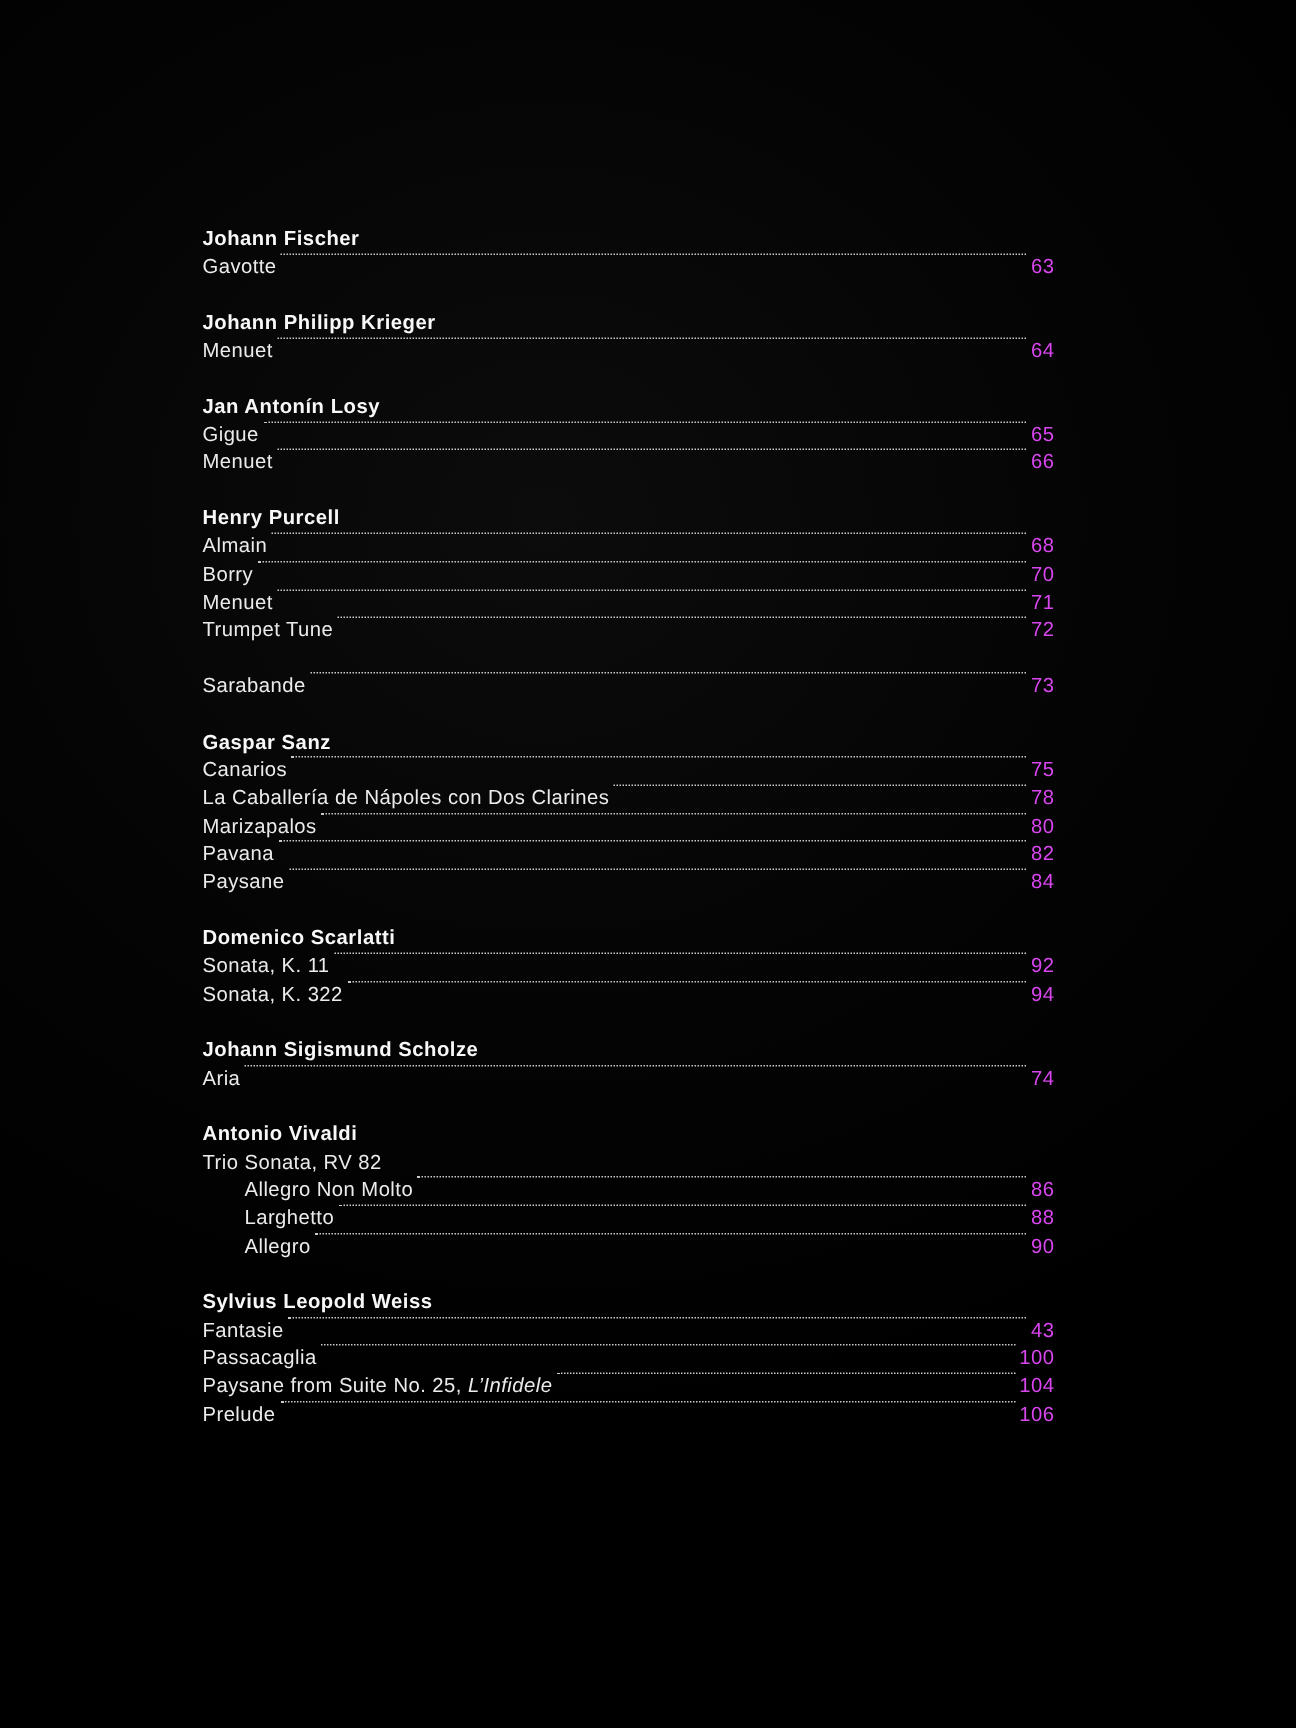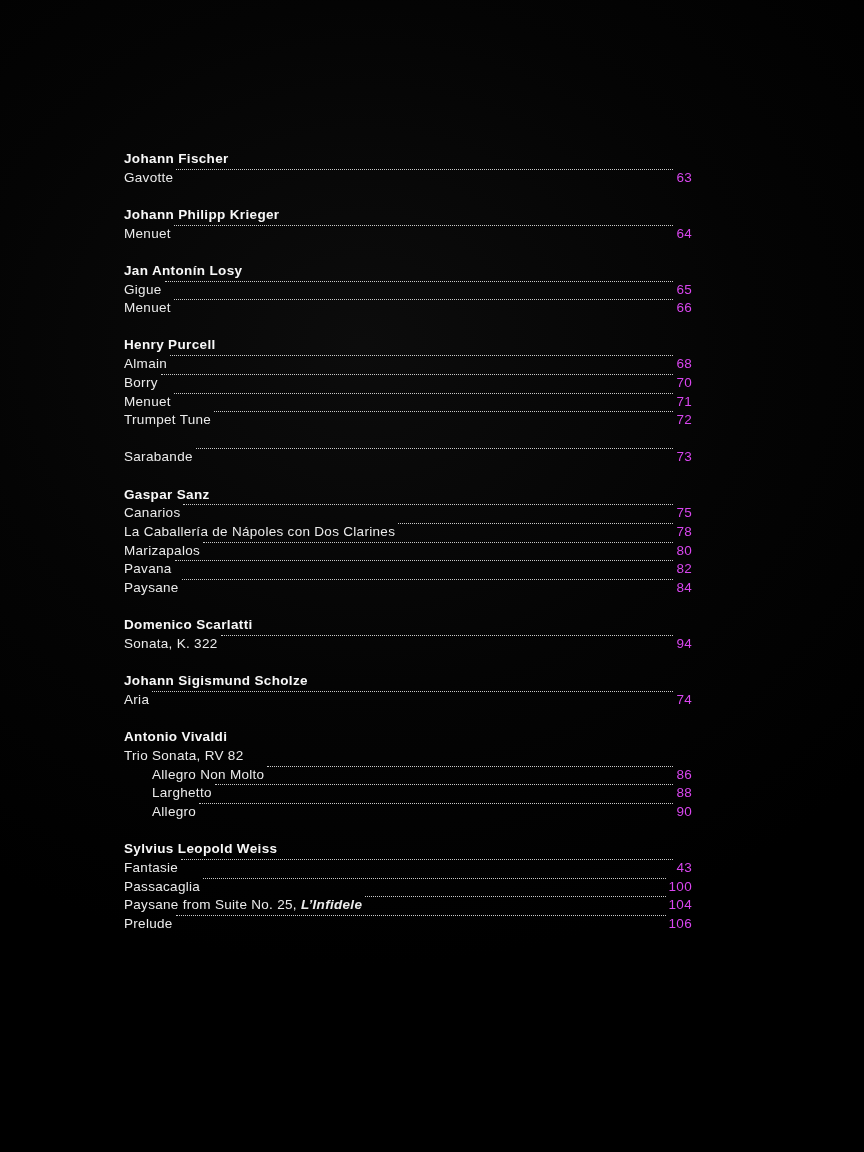--- a/index.html
+++ b/index.html
@@ -11,21 +11,21 @@
     height: 1152px;
     position: relative;
     overflow: hidden;
     background:
       radial-gradient(ellipse 700px 620px at 42% 30%, #0c0c0c 0%, #040404 55%, #000000 100%),
       #000000;
     font-family: "Liberation Sans", sans-serif;
   }
   .toc {
     position: absolute;
-    left: 124px;
+    left: 135px;
     top: 150px;
     width: 568px;
   }
   .toc-section {
     margin-bottom: 18.5px;
   }
   .composer {
     font-weight: 700;
     font-size: 13.5px;
     line-height: 18.7px;
@@ -42,21 +42,20 @@
     letter-spacing: 0.3px;
   }
   .entry.indent {
     padding-left: 28px;
   }
   .entry .title {
     white-space: nowrap;
   }
   .entry .title em {
     font-style: italic;
-    font-weight: bold;
   }
   .leader {
     flex: 1 1 auto;
     min-width: 12px;
     border-bottom: 1.7px dotted #c9c9c9;
     margin: 0 3px 4px 3px;
   }
   .pagenum {
     white-space: nowrap;
     color: #d946ef;
@@ -149,20 +148,25 @@
       </div>
       <div class="entry">
         <span class="title">Paysane</span>
         <span class="leader"></span>
         <span class="pagenum">84</span>
       </div>
     </section>
     <section class="toc-section">
       <div class="composer">Domenico Scarlatti</div>
       <div class="entry">
+        <span class="title">Sonata, K. 11</span>
+        <span class="leader"></span>
+        <span class="pagenum">92</span>
+      </div>
+      <div class="entry">
         <span class="title">Sonata, K. 322</span>
         <span class="leader"></span>
         <span class="pagenum">94</span>
       </div>
     </section>
     <section class="toc-section">
       <div class="composer">Johann Sigismund Scholze</div>
       <div class="entry">
         <span class="title">Aria</span>
         <span class="leader"></span>

